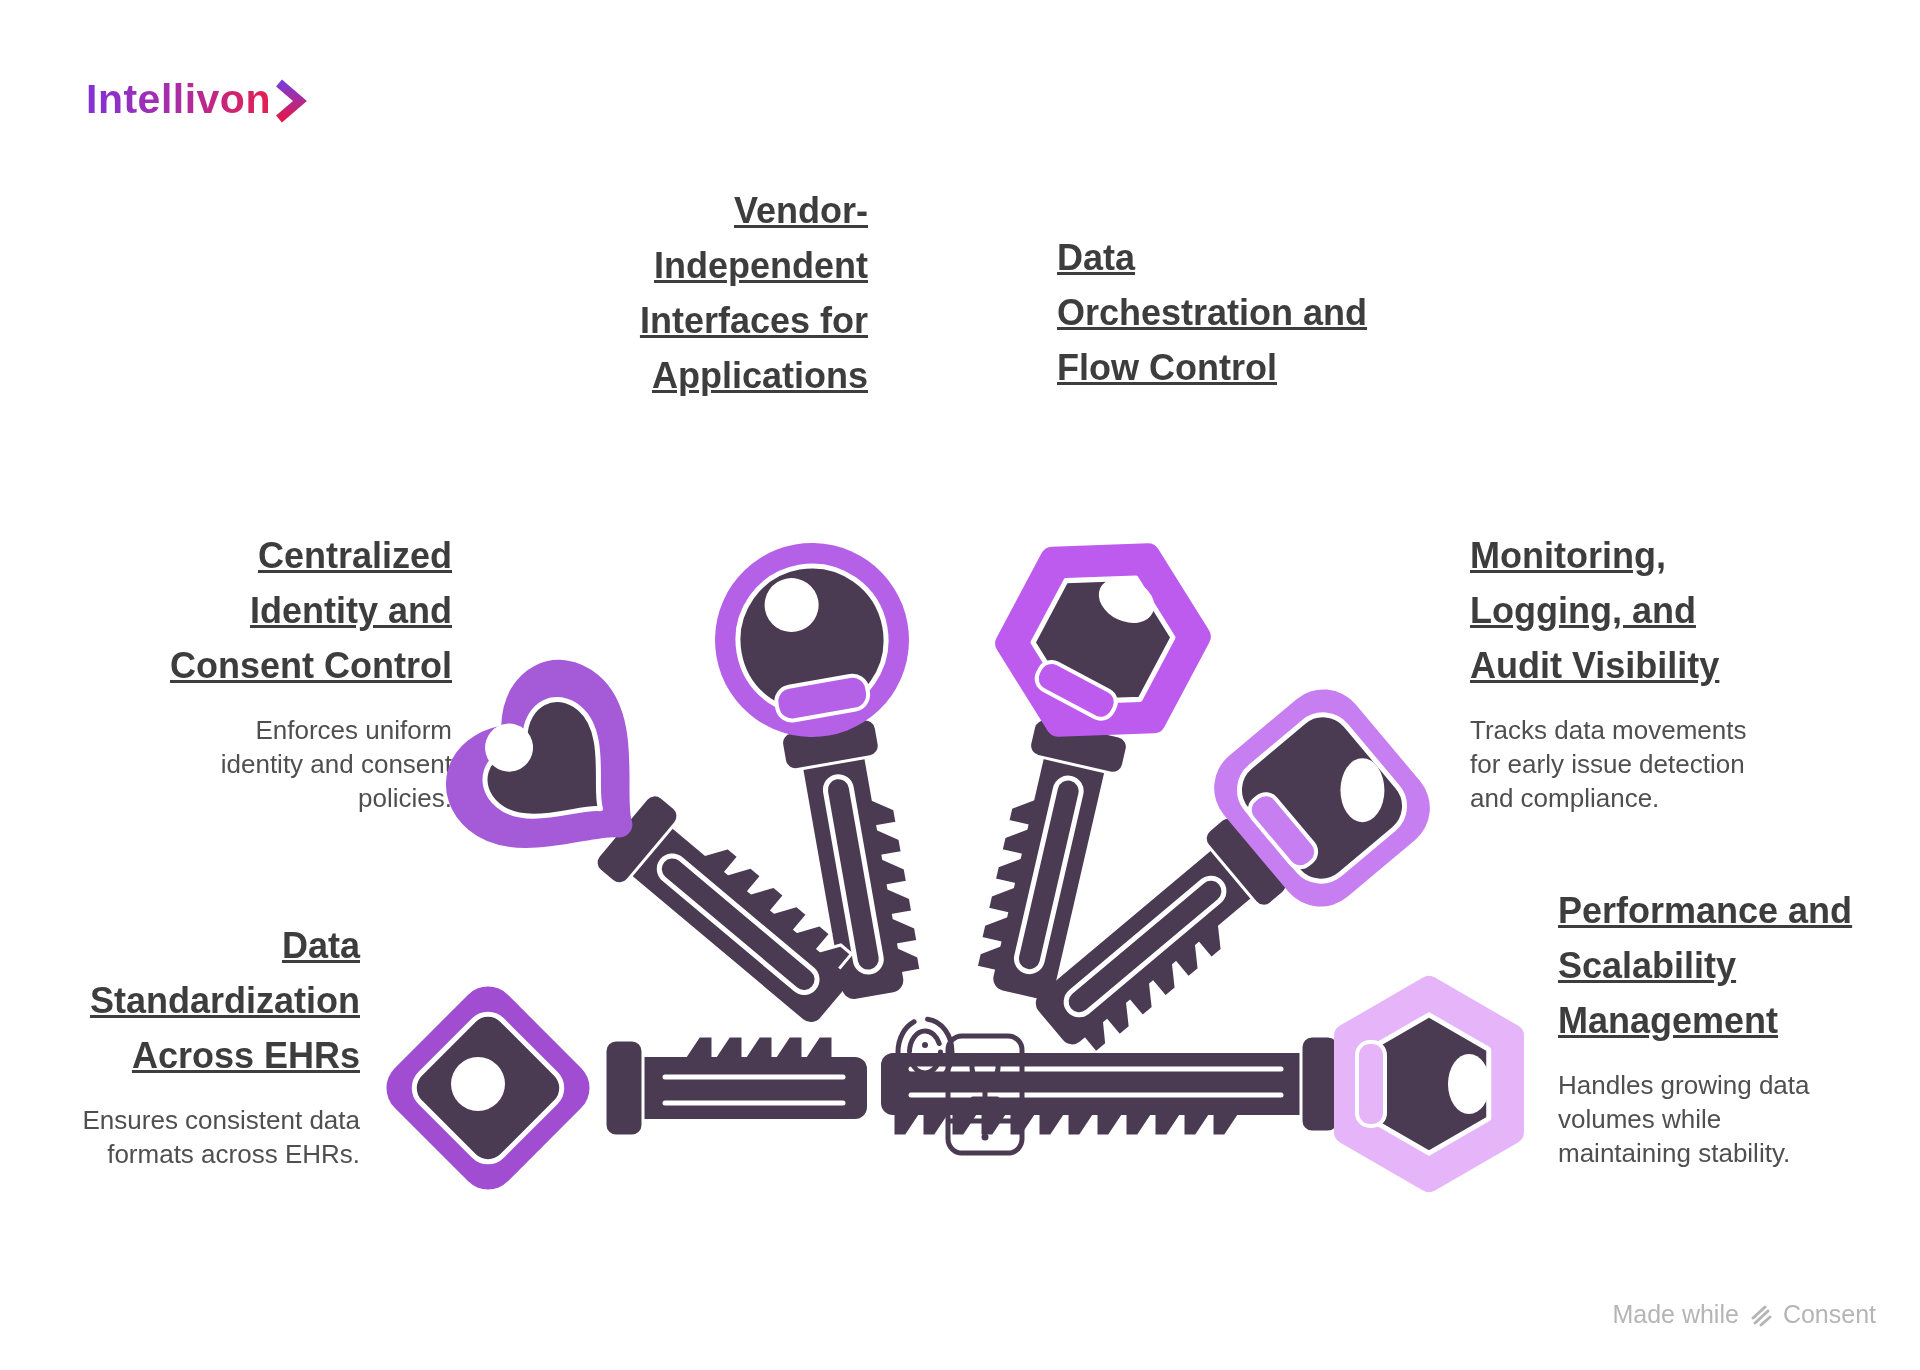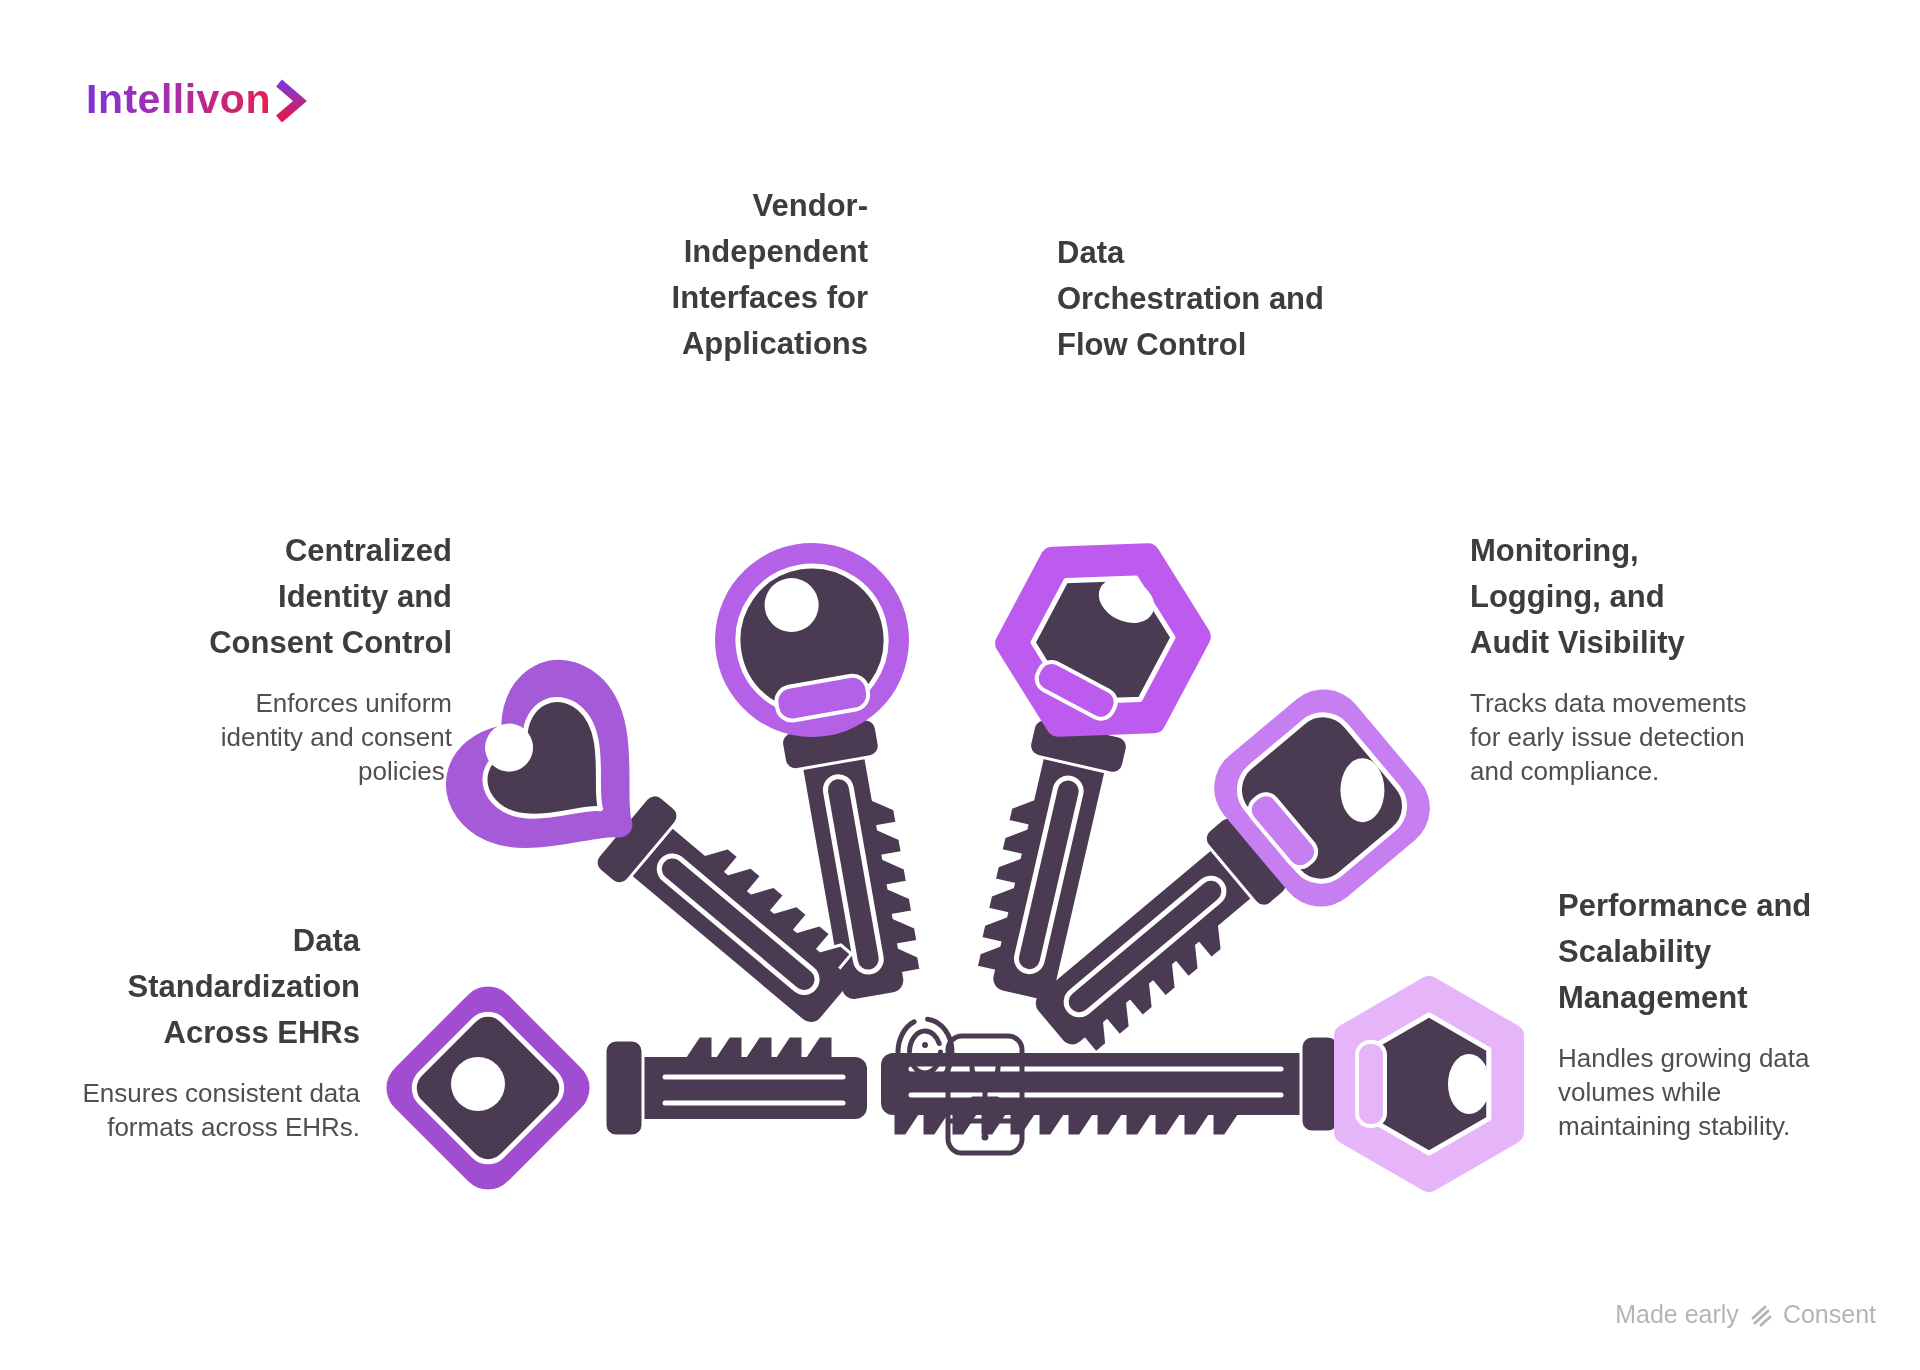--- a/index.html
+++ b/index.html
@@ -13,22 +13,22 @@
   .logo{position:absolute;left:86px;top:76px;display:flex;align-items:flex-start;gap:4px;}
   .logo-text{
     font-size:41px;font-weight:600;letter-spacing:0.5px;
     background:linear-gradient(90deg,#8232D6 0%,#A92DA8 48%,#E51F4F 100%);
     -webkit-background-clip:text;background-clip:text;color:transparent;
   }
   .logo-chevron{display:block;margin-top:2px;}
   
   .tb{position:absolute;width:470px;}
   .tb h2{
-    margin:0 0 20px 0;font-size:31px;line-height:46px;font-weight:700;
-    color:#3D3D3D;white-space:pre-line;
+    margin:0 0 20px 0;font-size:36px;line-height:55px;font-weight:700;
+    color:#3D3D3D;white-space:pre-line;text-decoration:underline;
   }
   .tb p{
     margin:0;font-size:26px;line-height:34px;font-weight:400;
     color:#4F4F4F;white-space:pre-line;
   }
   .tb.right{text-align:right;}
   .tb.left{text-align:left;}
   .tb-vendor{right:1052px;top:183px;}
   .tb-orchestration{left:1057px;top:230px;}
   .tb-identity{right:1468px;top:528px;}
@@ -226,21 +226,21 @@
           <path d="M972,1057 v11 a13,13 0 0 0 26,0 v-11"></path>
           <line x1="985" y1="1081" x2="985" y2="1108"></line>
           <line x1="973" y1="1099" x2="997" y2="1099"></line>
         </g>
       </g>
 
     </g>
   </svg>
 
   <div class="footer">
-    <span>Made early</span>
+    <span>Made while</span>
     <svg width="26" height="26" viewBox="0 0 26 26">
       <g stroke="#B5B5B5" stroke-width="3" stroke-linecap="round" fill="none">
         <path d="M5,16 L17,5"></path>
         <path d="M7,21 L20,9"></path>
         <path d="M13,23 L22,15"></path>
       </g>
     </svg>
     <span>Consent</span>
   </div>
 

